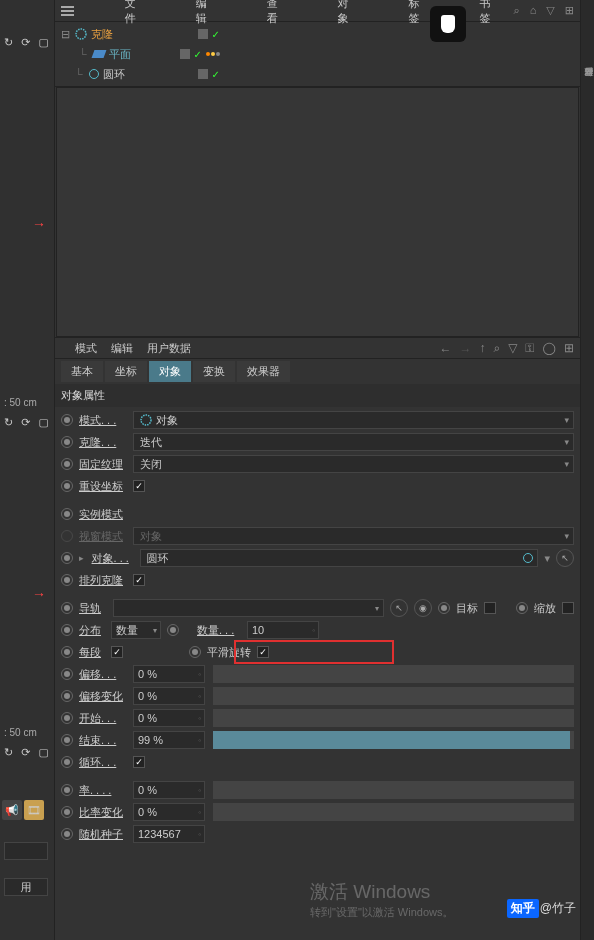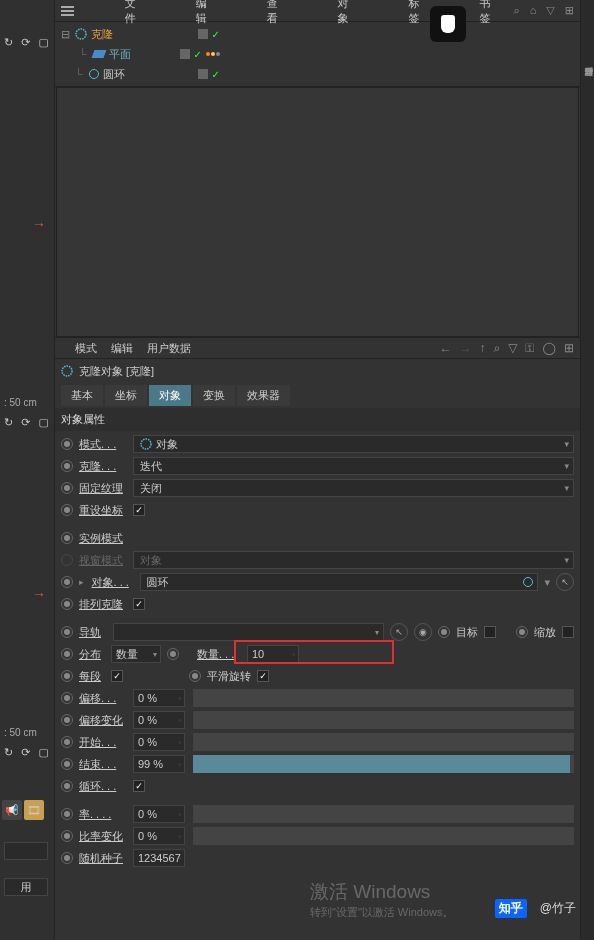--- a/index.html
+++ b/index.html
@@ -52,21 +52,21 @@
     .prop-row { display: flex; align-items: center; height: 22px; gap: 6px; }
     .prop-row .radio-dot { width: 12px; height: 12px; border: 1px solid #666; border-radius: 50%; display: inline-flex; align-items: center; justify-content: center; flex-shrink: 0; }
     .prop-row .radio-dot.on::after { content: ""; width: 6px; height: 6px; background: #888; border-radius: 50%; }
     .prop-row .prop-label { width: 48px; flex-shrink: 0; color: #ccc; text-decoration: underline; }
     .prop-row .prop-label.dim { color: #666; }
     .prop-row .dropdown { flex: 1; height: 18px; background: #2a2a2a; border: 1px solid #444; display: flex; align-items: center; padding: 0 6px; color: #ccc; position: relative; }
     .prop-row .dropdown::after { content: "▾"; position: absolute; right: 4px; color: #888; font-size: 9px; }
     .prop-row .dropdown .dd-icon { margin-right: 4px; }
     .prop-row .checkbox { width: 12px; height: 12px; background: #222; border: 1px solid #555; display: inline-flex; align-items: center; justify-content: center; }
     .prop-row .checkbox.checked::after { content: "✓"; color: #fff; font-size: 9px; }
-    .prop-row .numfield { width: 52px; height: 18px; background: #2a2a2a; border: 1px solid #444; display: flex; align-items: center; padding: 0 4px; position: relative; }
+    .prop-row .numfield { width: 72px; height: 18px; background: #2a2a2a; border: 1px solid #444; display: flex; align-items: center; padding: 0 4px; position: relative; }
     .prop-row .numfield::after { content: "◦"; position: absolute; right: 3px; color: #666; font-size: 8px; }
     .prop-row .slider-track { flex: 1; height: 18px; background: #444; position: relative; margin-left: 2px; }
     .prop-row .slider-fill { height: 100%; background: #5a8a9a; }
     .prop-row .link-field { flex: 1; height: 18px; background: #2a2a2a; border: 1px solid #444; display: flex; align-items: center; padding: 0 6px; position: relative; }
     .prop-row .icon-btn { width: 18px; height: 18px; border: 1px solid #555; border-radius: 50%; display: inline-flex; align-items: center; justify-content: center; color: #aaa; font-size: 9px; flex-shrink: 0; }
     .prop-row .small-dd { width: 50px; height: 18px; background: #2a2a2a; border: 1px solid #444; display: flex; align-items: center; padding: 0 4px; position: relative; }
     .prop-row .small-dd::after { content: "▾"; position: absolute; right: 3px; color: #888; font-size: 8px; }
     .prop-row .expand-arrow { color: #888; font-size: 9px; margin-right: 2px; }
     
     .red-highlight { position: absolute; border: 2px solid #e03030; pointer-events: none; }
@@ -75,21 +75,21 @@
     
     .right-edge { position: absolute; right: 0; top: 0; width: 14px; height: 940px; background: #2a2a2a; border-left: 1px solid #222; }
     .right-edge .vtext { writing-mode: vertical-rl; color: #999; font-size: 9px; margin-top: 60px; margin-left: 1px; }
     
     .top-device { position: absolute; top: 6px; left: 430px; width: 36px; height: 36px; background: #111; border-radius: 6px; display: flex; align-items: center; justify-content: center; }
     .top-device .usb { width: 14px; height: 18px; background: #fff; border-radius: 3px 3px 6px 6px; }
     
     .watermark { position: absolute; bottom: 20px; left: 310px; color: rgba(200,200,200,0.35); }
     .watermark .w-title { font-size: 19px; }
     .watermark .w-sub { font-size: 11px; }
-    .zhihu { position: absolute; bottom: 22px; right: 18px; color: #ddd; font-size: 12px; display: flex; align-items: center; gap: 13px; }
+    .zhihu { position: absolute; bottom: 22px; right: 18px; color: #ddd; font-size: 12px; display: flex; align-items: center; gap: 1px; }
     .zhihu .logo { background: #0a66ff; color: #fff; padding: 1px 4px; border-radius: 2px; font-weight: bold; }
     
     svg.gear { width: 12px; height: 12px; }
   </style>
 </head>
 <body>
 
 <div class="left-edge">
   <div class="tools-row" style="margin-top:30px;">
     <span>↻</span>
@@ -188,26 +188,20 @@
       <span style="color:#555;">→</span>
       <span>↑</span>
       <span>⌕</span>
       <span>▽</span>
       <span>⚿</span>
       <span>◯</span>
       <span>⊞</span>
     </div>
   </div>
 
-  <div class="attr-header">
-    <svg class="gear" viewBox="0 0 12 12">
-        <circle cx="6" cy="6" r="5" fill="none" stroke="#5bc" stroke-width="1.5" stroke-dasharray="1.5 1"></circle>
-      </svg>
-    <span>克隆对象 [克隆]</span>
-  </div>
 
   <div class="tabs">
     <div class="tab">基本</div>
     <div class="tab">坐标</div>
     <div class="tab active">对象</div>
     <div class="tab">变换</div>
     <div class="tab">效果器</div>
   </div>
 
   <div class="section-header">对象属性</div>

